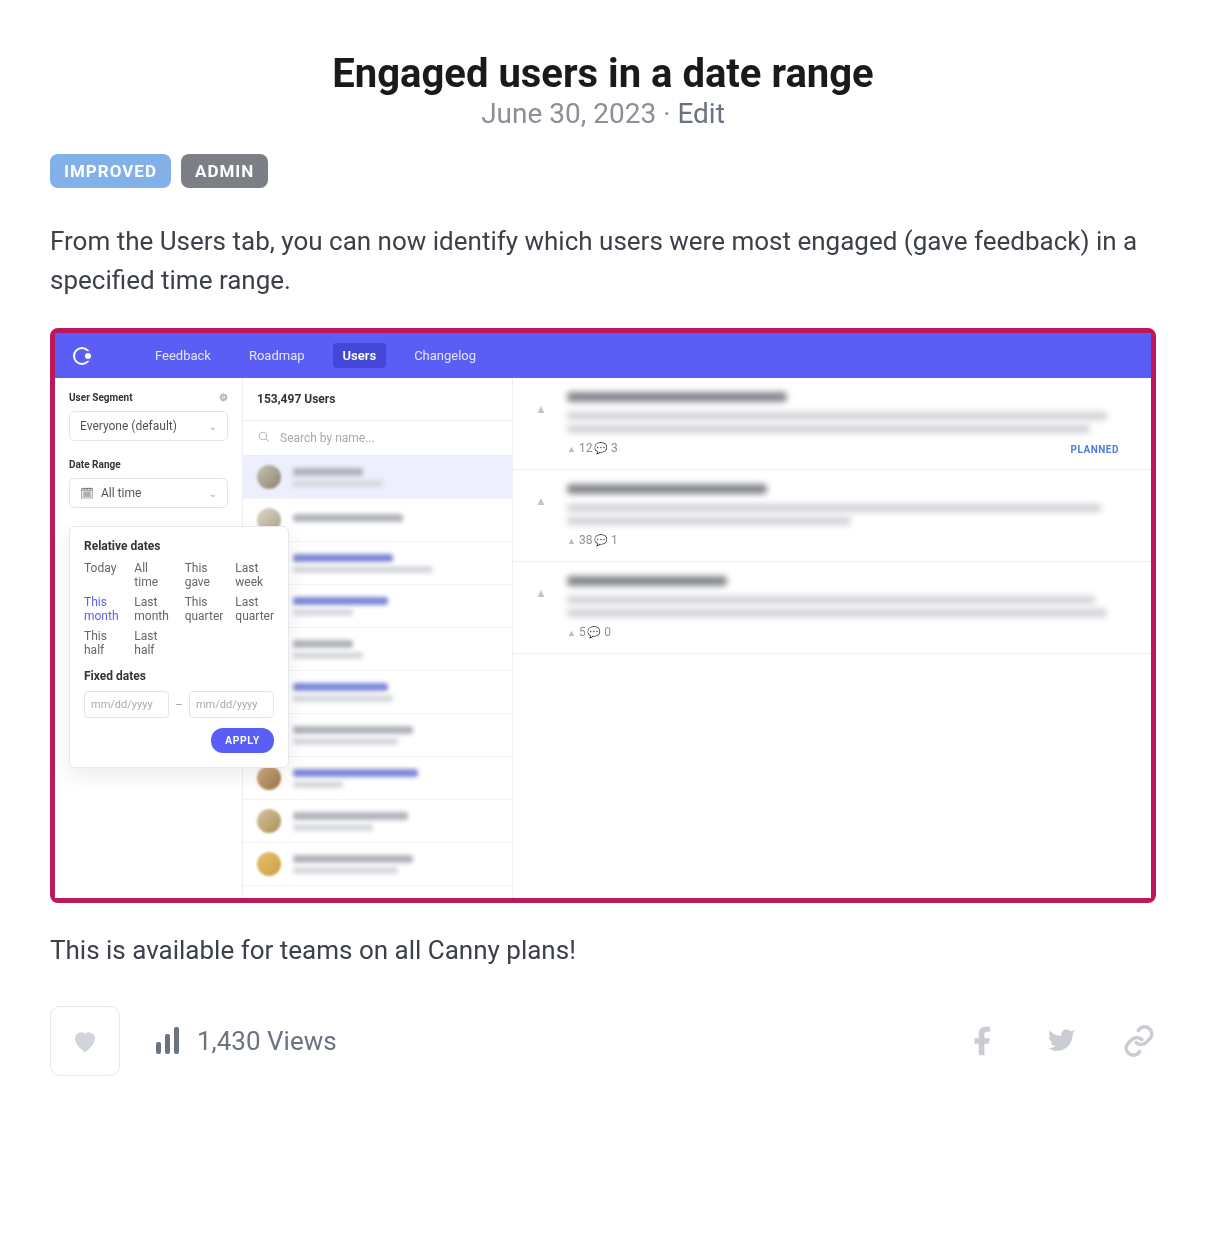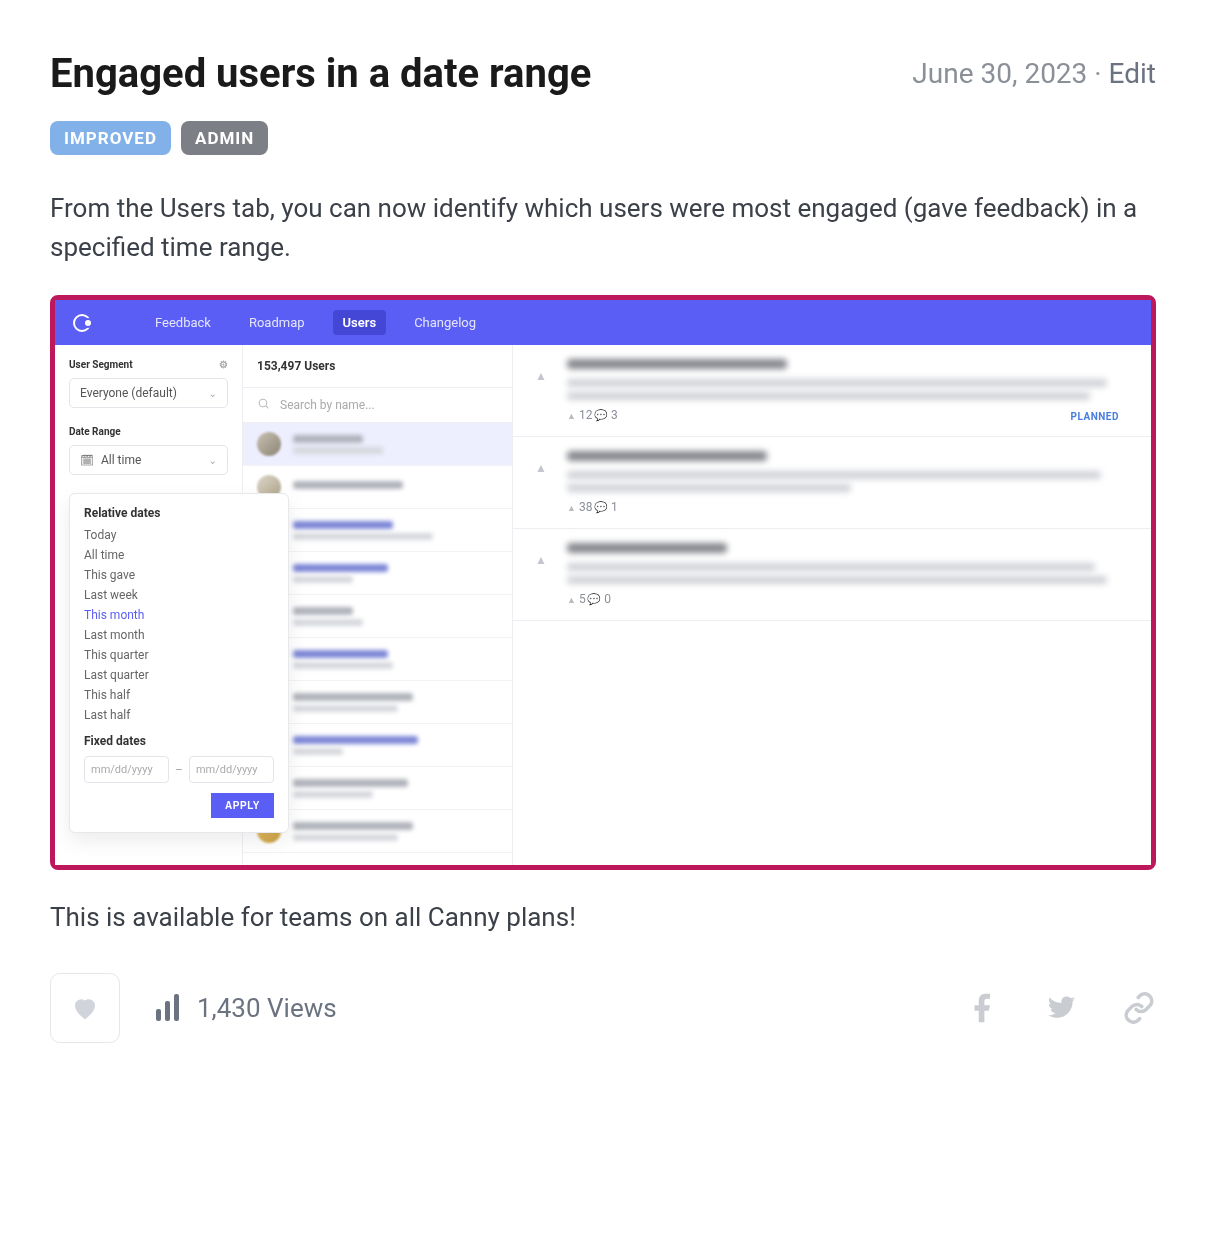--- a/index.html
+++ b/index.html
@@ -3,21 +3,21 @@
 <meta charset="utf-8">
 <style>
   * { box-sizing: border-box; margin: 0; padding: 0; }
   body {
     font-family: -apple-system, BlinkMacSystemFont, "Segoe UI", Roboto, sans-serif;
     background: #fff;
     color: #1a1a1a;
     padding: 50px;
     width: 1206px;
   }
-  .header-row { display: flex; justify-content: space-between; align-items: center; margin-bottom: 24px; }
+  .header-row { display: flex; justify-content: space-between; align-items: center; margin-bottom: 24px; flex-direction: column; }
   .title { font-size: 40px; font-weight: 700; color: #1a1a1a; }
   .meta { font-size: 28px; color: #8a8f98; }
   .meta .edit { color: #6b7280; }
   .tags { display: flex; gap: 10px; margin-bottom: 34px; }
   .tag {
     display: inline-block;
     font-size: 17px;
     font-weight: 700;
     letter-spacing: 1px;
     padding: 7px 14px;
@@ -68,33 +68,33 @@
   }
   .select-left { display: flex; gap: 7px; align-items: center; }
   .chev-down { color: #aaa; font-size: 10px; }
 
   .dropdown {
     position: absolute; left: 14px; top: 148px; width: 220px; background: #fff;
     border: 1px solid #e6e8ec; border-radius: 6px; padding: 12px 14px 14px;
     box-shadow: 0 8px 20px rgba(0,0,0,0.08); font-size: 12px; z-index: 30;
   }
   .dd-heading { font-weight: 700; font-size: 12px; margin-bottom: 8px; color: #333; }
-  .dd-grid { display: grid; grid-template-columns: 1fr; row-gap: 6px; column-gap: 12px; margin-bottom: 12px; }
+  .dd-grid { display: grid; grid-template-columns: 1fr 1fr 1fr 1fr; row-gap: 6px; column-gap: 12px; margin-bottom: 12px; }
   .dd-item { color: #666; cursor: pointer; }
   .dd-item.active { color: #5b5ef4; }
   .dd-dates { display: flex; align-items: center; gap: 6px; margin-top: 6px; margin-bottom: 10px; }
   .dd-date-input {
     border: 1px solid #e2e5ea; border-radius: 4px; padding: 6px 6px; font-size: 11px;
     color: #aaa; width: 86px; text-align: left;
   }
   .dd-sep { color: #aaa; }
   .dd-apply {
     float: right; background: #5b5ef4; color: #fff; border: none;
     font-size: 10px; font-weight: 700; letter-spacing: 0.5px;
-    padding: 7px 14px; border-radius: 0; cursor: pointer;
+    padding: 7px 14px; border-radius: 12px; cursor: pointer;
   }
 
   .users-col { width: 270px; border-right: 1px solid #eceef1; overflow: hidden; }
   .users-count { font-size: 12px; font-weight: 700; padding: 14px 14px; color: #333; }
   .search-row {
     border-top: 1px solid #eceef1; border-bottom: 1px solid #eceef1;
     padding: 9px 14px; display: flex; align-items: center; gap: 10px; color: #aaa; font-size: 12px;
   }
   .user-row { display: flex; align-items: center; gap: 12px; padding: 9px 14px; border-bottom: 1px solid #f2f3f5; }
   .user-row.sel { background: #edeefe; }

